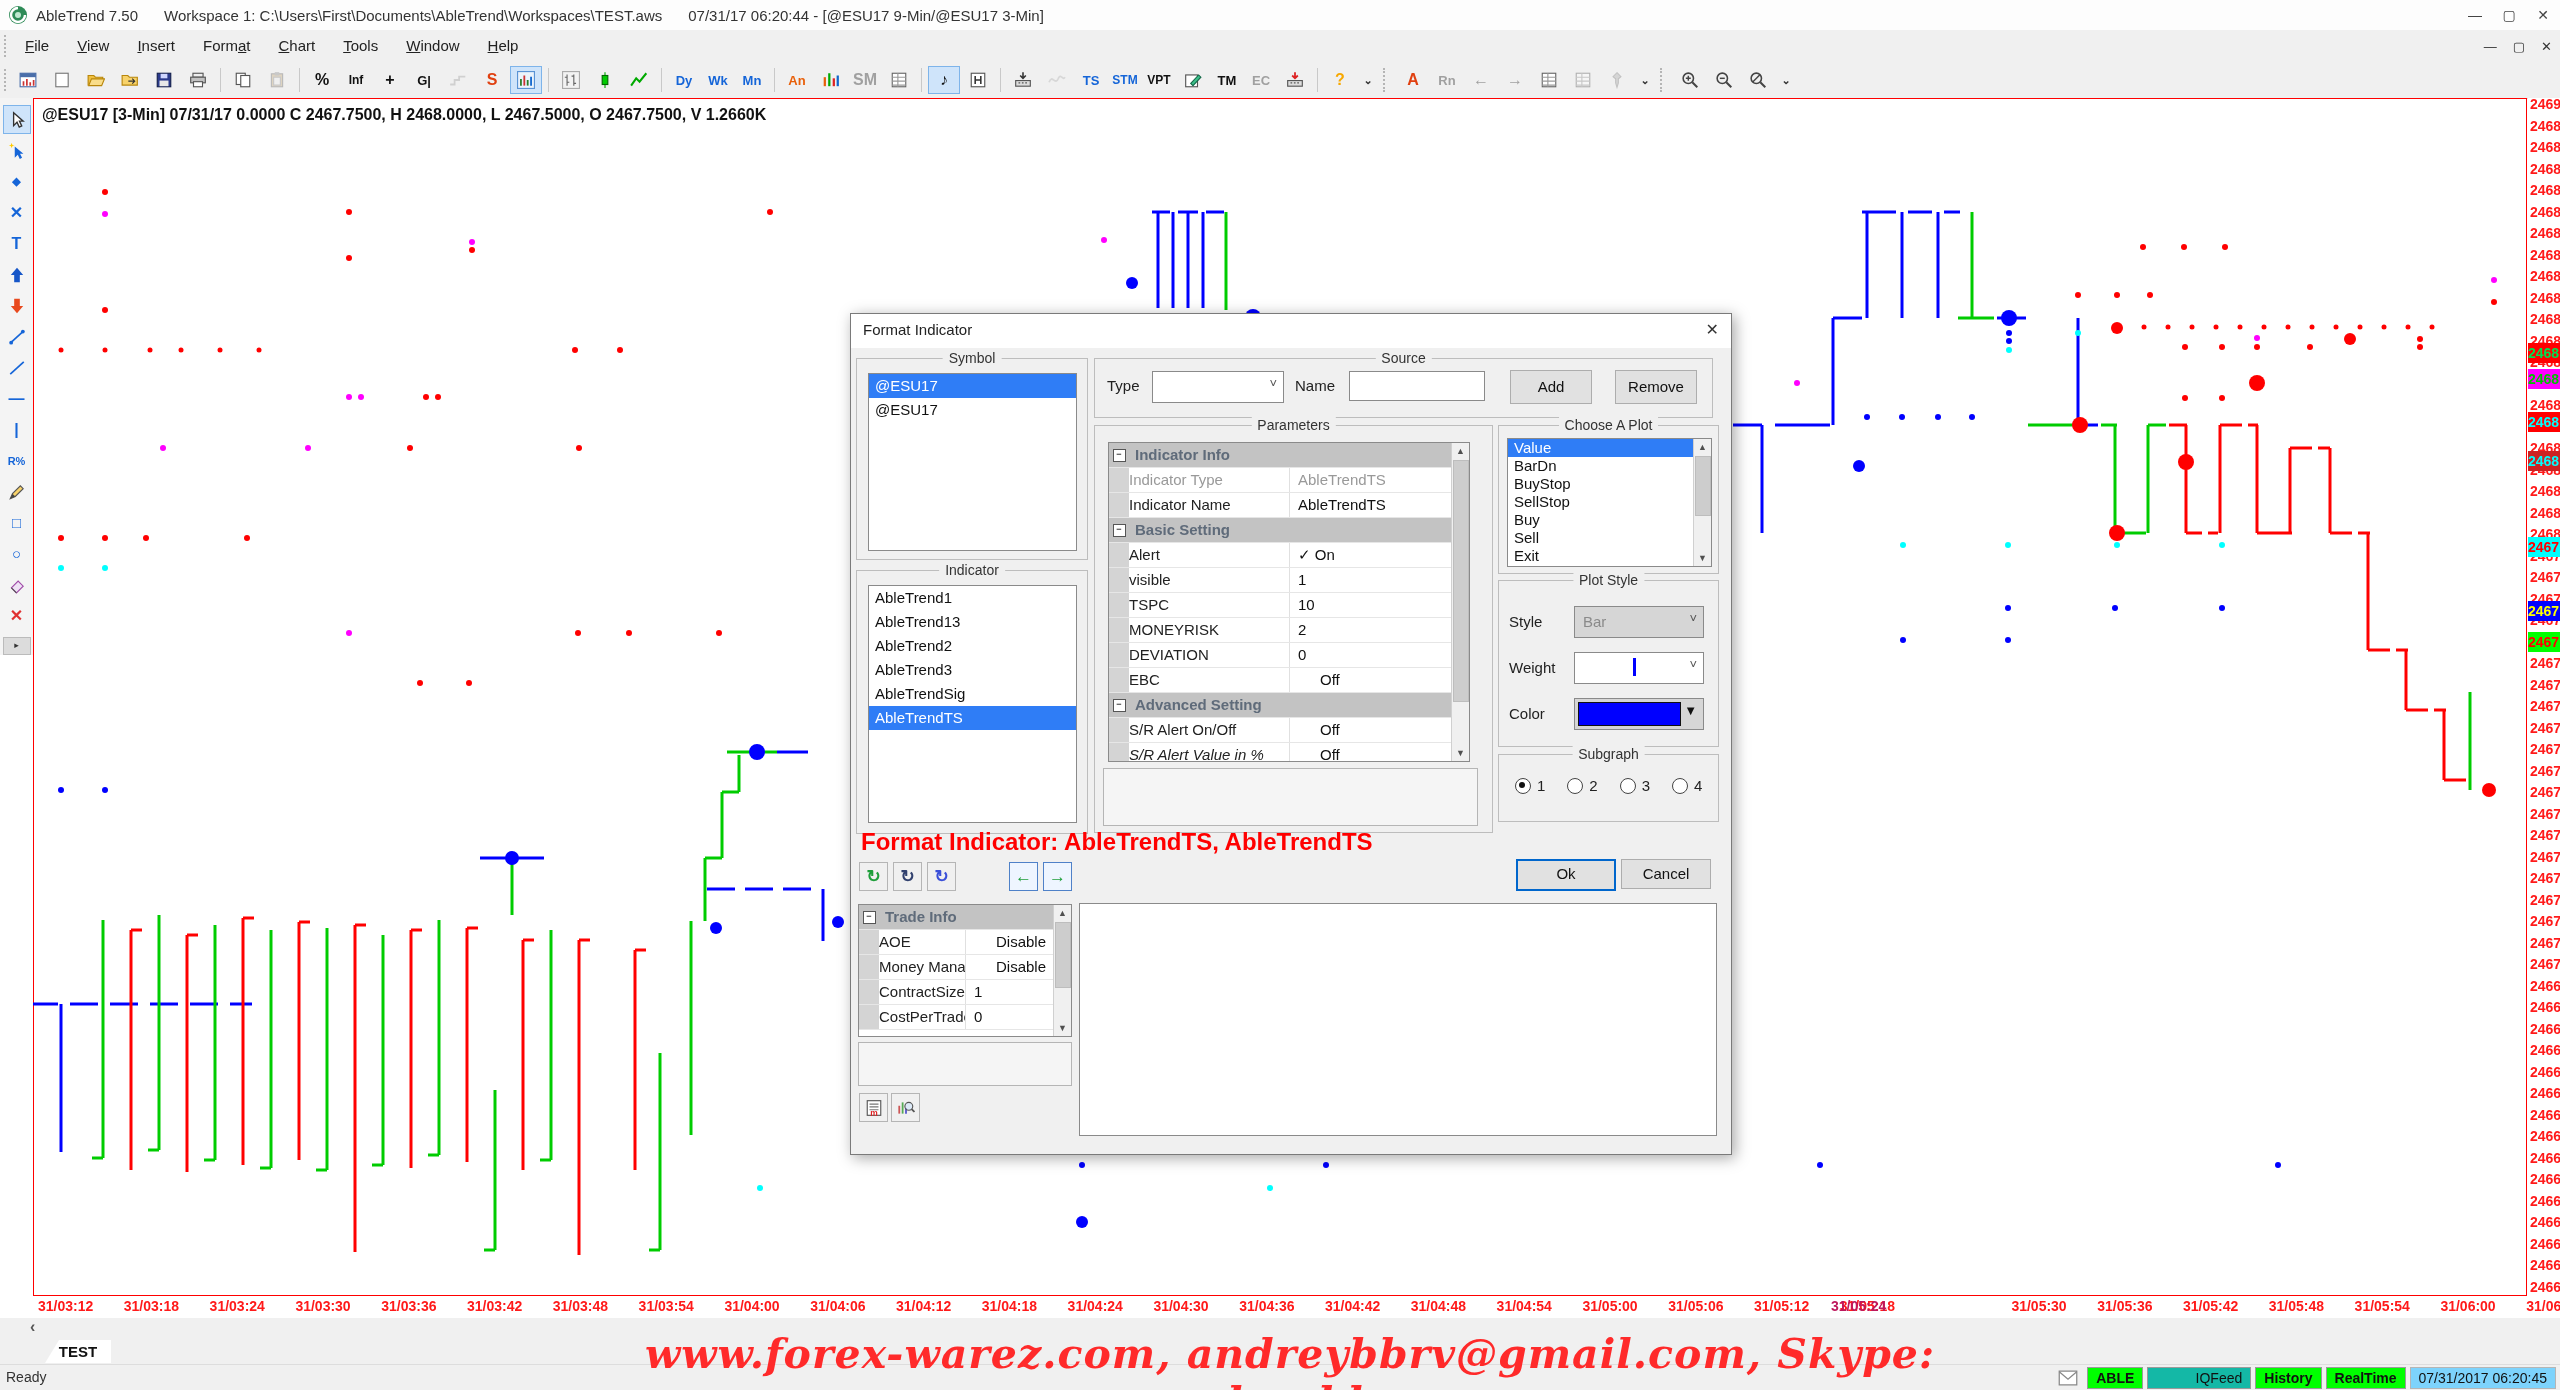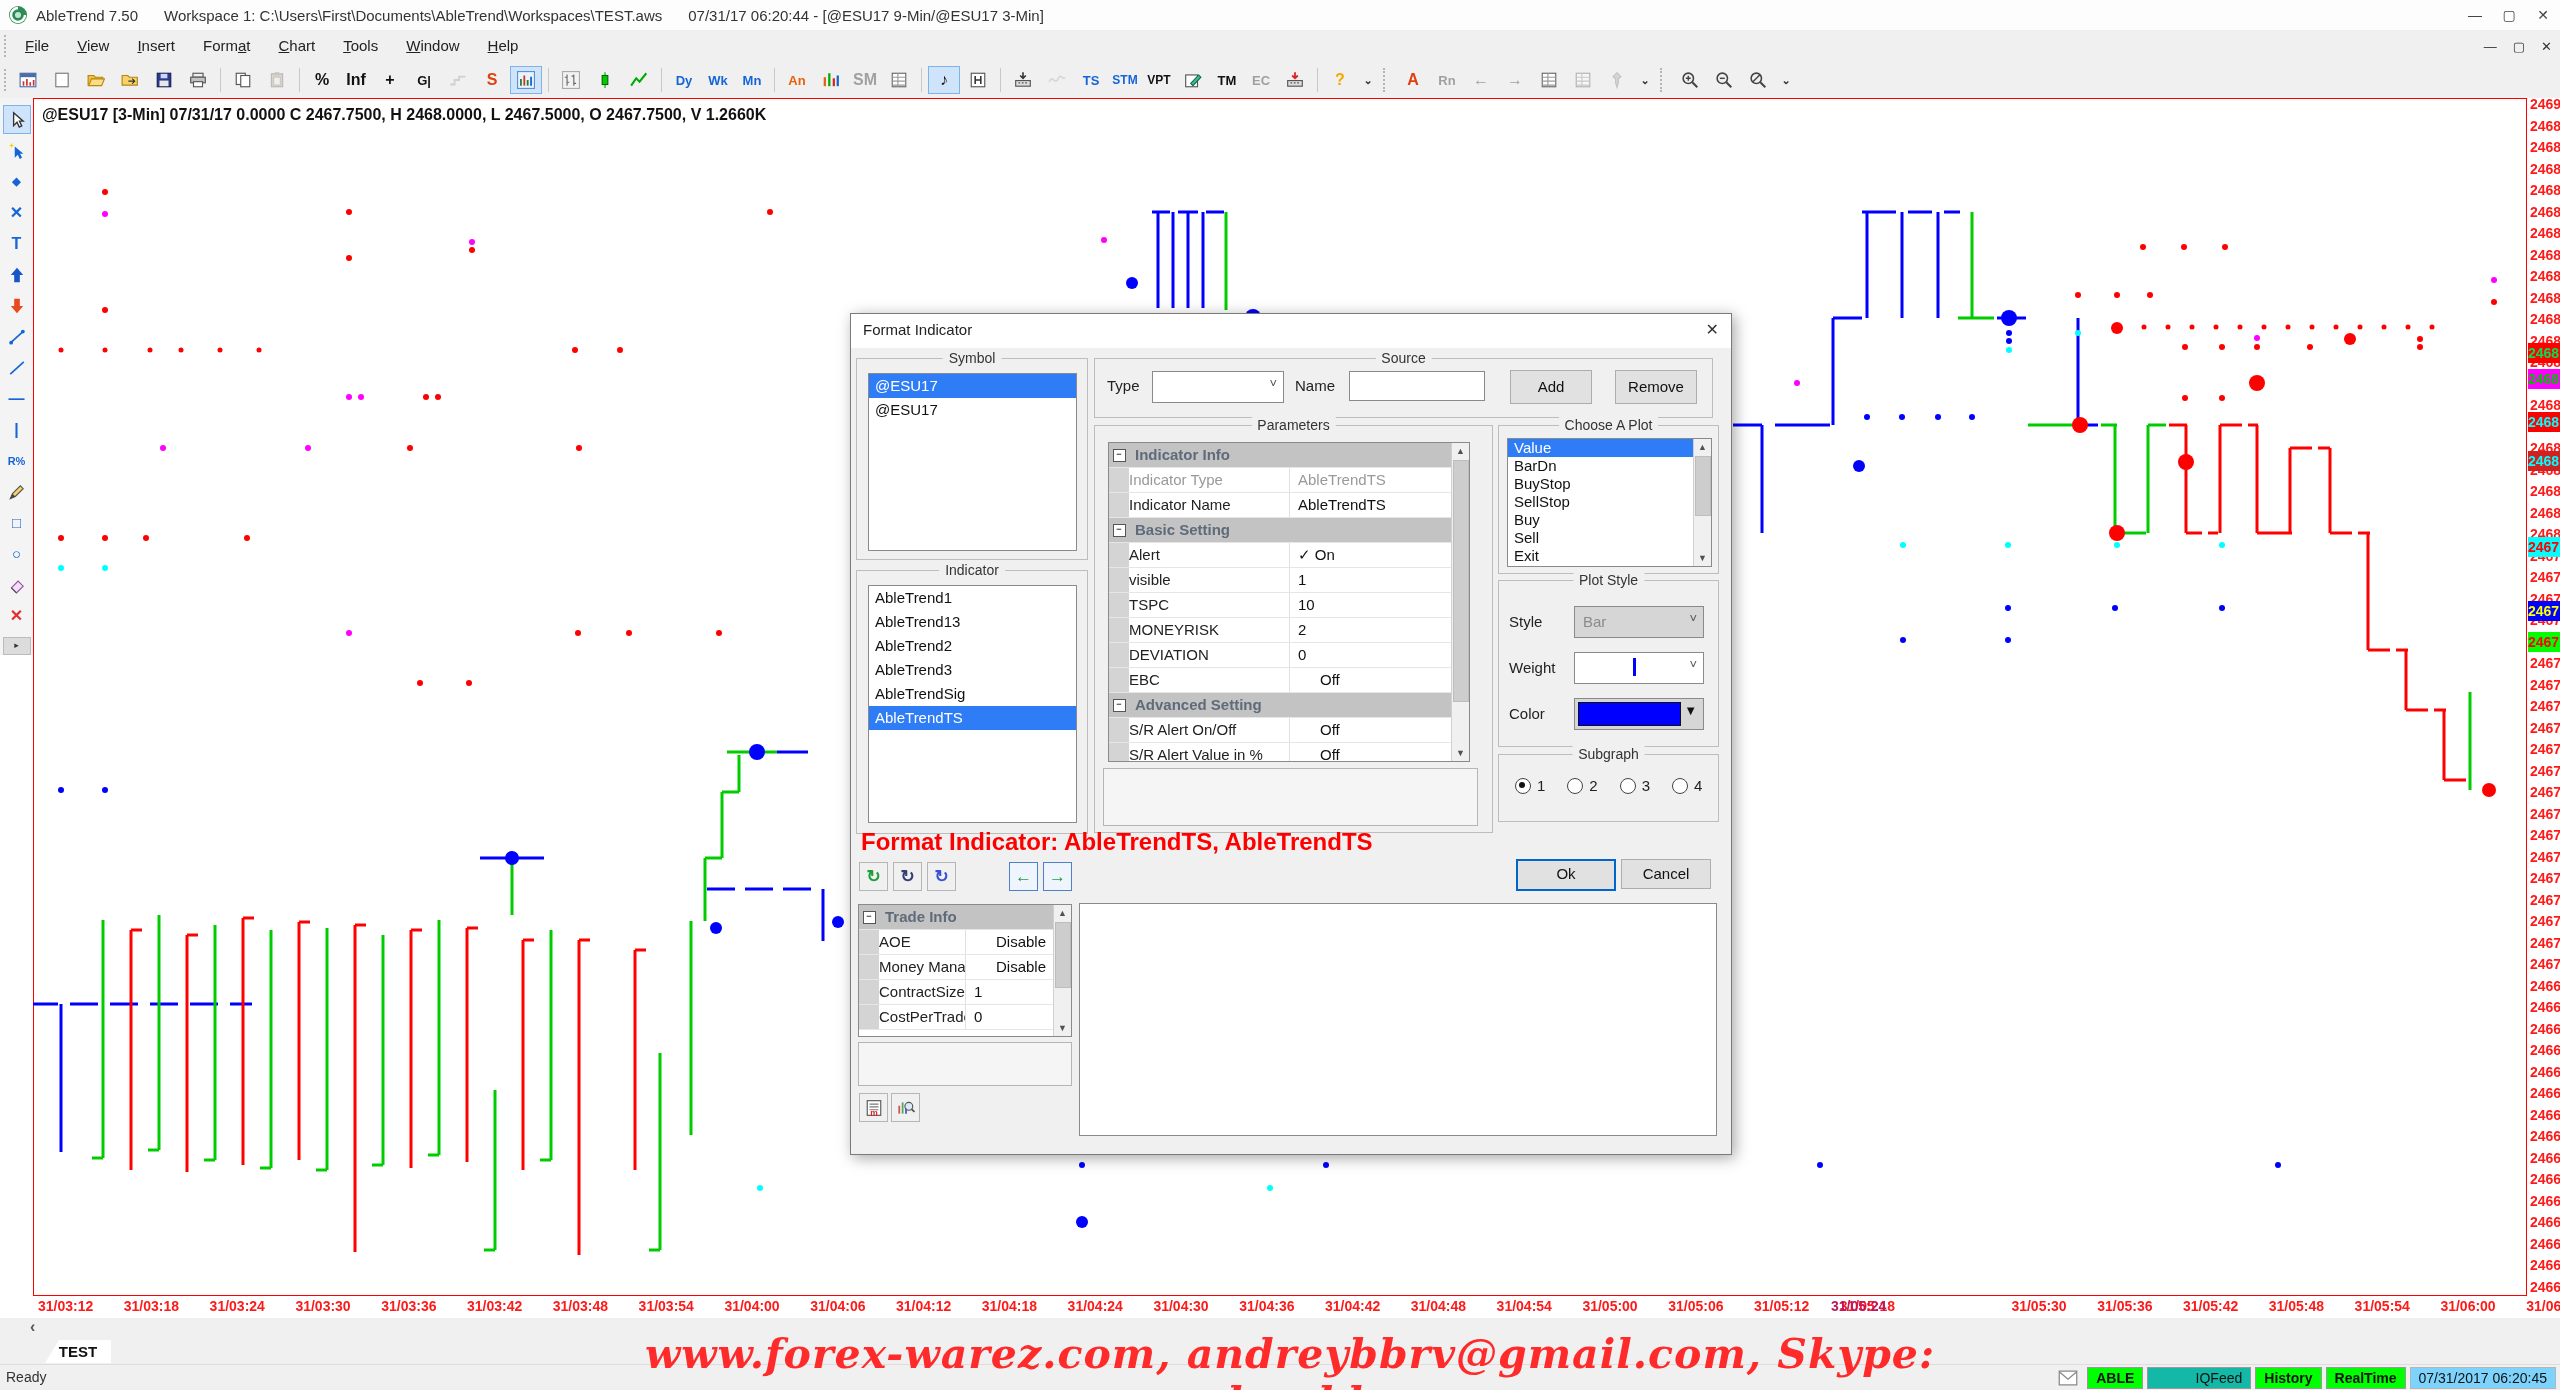--- a/index.html
+++ b/index.html
@@ -206,21 +206,21 @@
         </span>
         <span class="tb-btn tb-disabled">
           <svg viewBox="0 0 16 16">
             <rect x="3" y="2.5" width="10" height="11.5" fill="#c9b38a" stroke="#777"></rect>
             <rect x="6" y="1" width="4" height="3" fill="#999"></rect>
             <rect x="5" y="5.5" width="6" height="7" fill="#eee" stroke="#999"></rect>
           </svg>
         </span>
         <div class="tb-sep"></div>
         <span class="tb-btn" style="color: rgb(17, 17, 17); font-size: 16px;">%</span>
-        <span class="tb-btn" style="color: rgb(17, 17, 17); font-size: 16px;">Inf</span>
+        <span class="tb-btn" style="color: rgb(17, 17, 17); font-size: 12px;">Inf</span>
         <span class="tb-btn" style="color: rgb(17, 17, 17); font-size: 16px;">+</span>
         <span class="tb-btn" style="color: rgb(17, 17, 17); font-size: 13px;">G|</span>
         <span class="tb-btn tb-disabled">
           <svg viewBox="0 0 16 16">
             <path d="M1 12 H5 V8 H9 V5 H14.5" stroke="#aaa" stroke-width="1.6" fill="none"></path>
           </svg>
         </span>
         <span class="tb-btn" style="color: rgb(224, 64, 16); font-size: 16px;">S</span>
         <span class="tb-btn tb-boxed">
           <svg viewBox="0 0 16 16">
@@ -860,21 +860,21 @@
             </span>
             <span class="pg-glabel">Advanced Setting</span>
           </div>
           <div class="pg-row">
             <span class="pg-gutter"></span>
             <span class="pg-label" style="width: 160px;">S/R Alert On/Off</span>
             <span class="pg-value" style="padding-left: 30px;">Off</span>
           </div>
           <div class="pg-row">
             <span class="pg-gutter"></span>
-            <span class="pg-label" style="width: 160px;">S/R Alert Value in %</span>
+            <span class="pg-label" style="width: 160px; font-style: italic;">S/R Alert Value in %</span>
             <span class="pg-value" style="padding-left: 30px;">Off</span>
           </div>
           <div class="vsb">
           <span class="ar" style="top:0;">▲</span>
           <div class="thumb" style="top:17px;height:240px;"></div>
           <span class="ar" style="bottom:0;">▼</span>
         </div>
         </div>
       <div class="sunken" style="left:8px;top:342px;width:373px;height:56px;"></div>
     </div>

